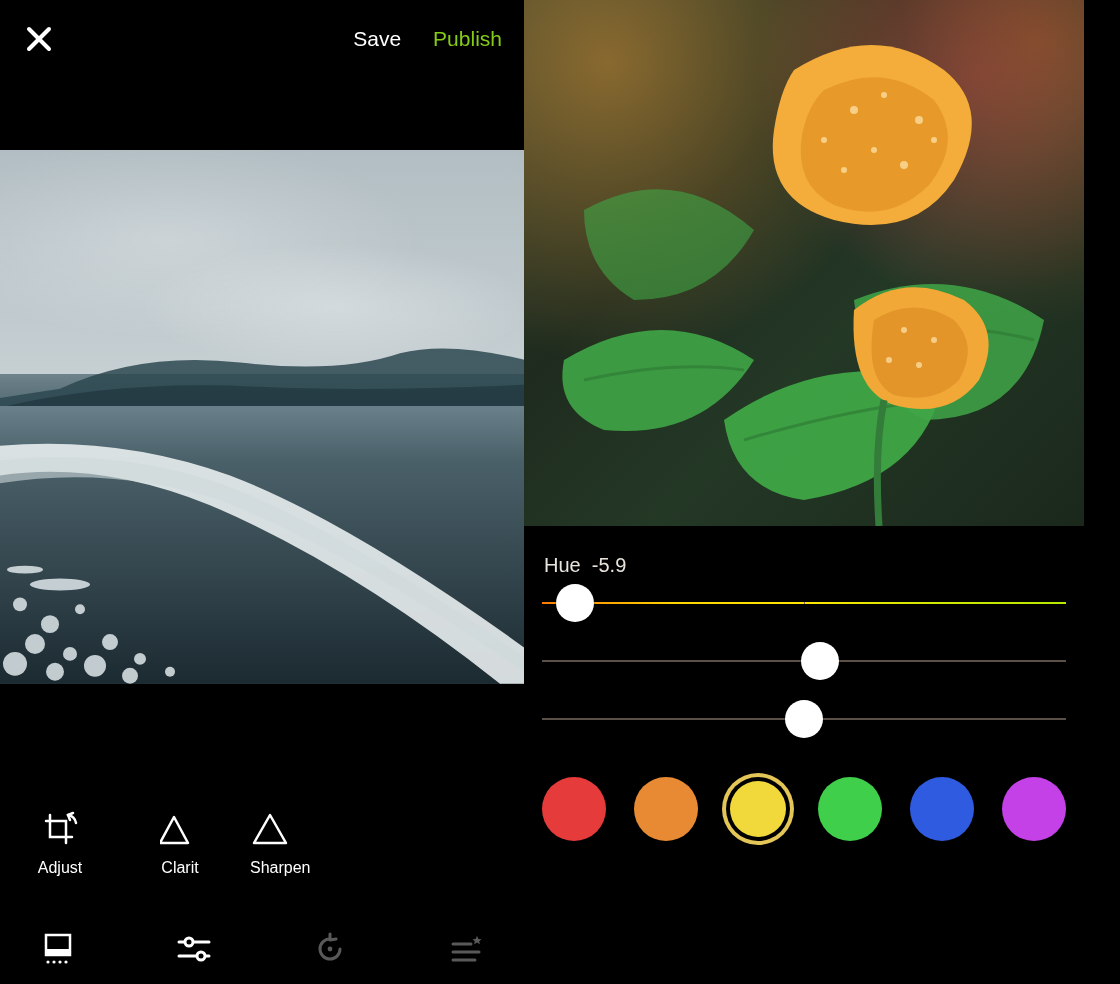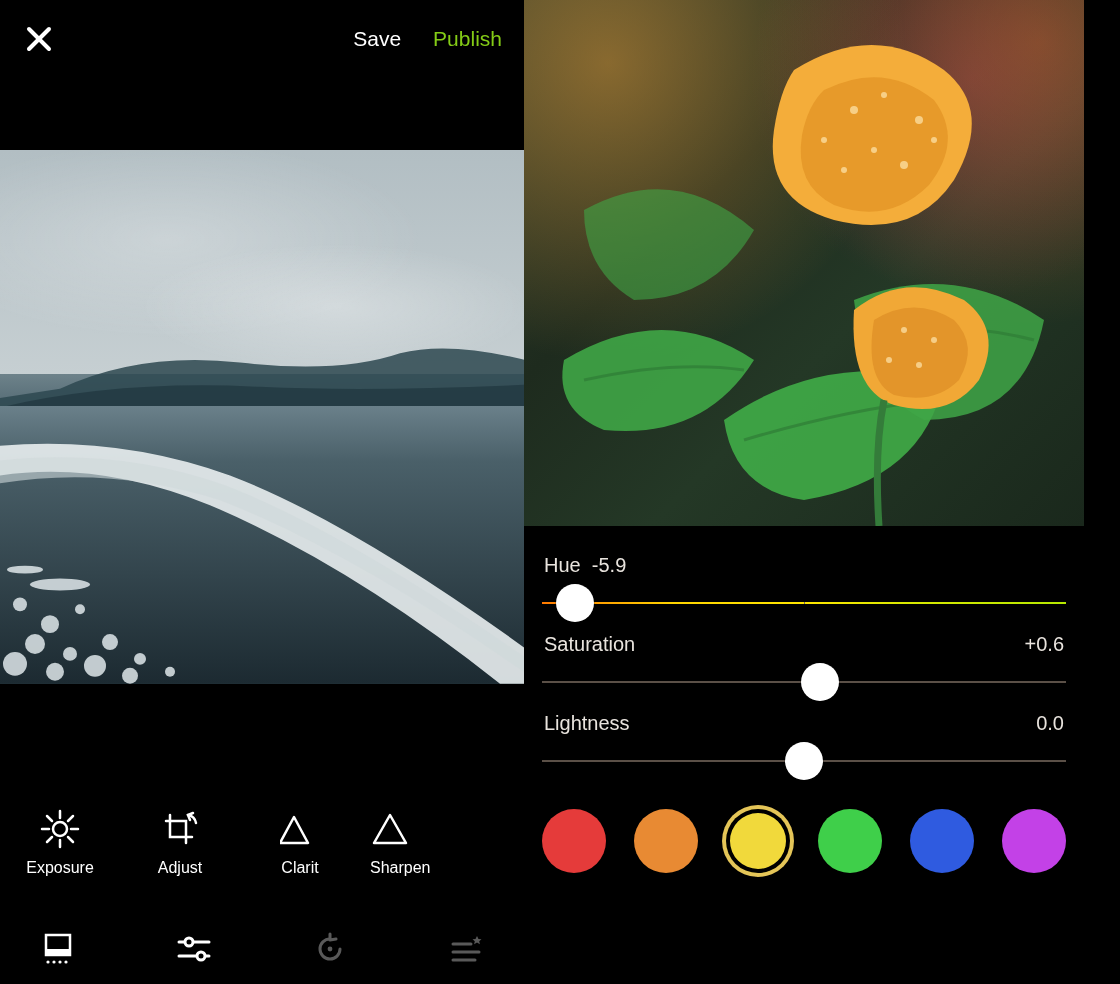--- a/index.html
+++ b/index.html
@@ -45,21 +45,21 @@
       radial-gradient(circle at 15% 12%, rgba(255,170,60,0.45), transparent 45%),
       radial-gradient(circle at 92% 8%, rgba(255,120,40,0.35), transparent 40%),
       radial-gradient(circle at 80% 15%, rgba(230,60,120,0.28), transparent 35%),
       linear-gradient(135deg,#2e3a29 0%,#1e2b1e 35%,#243826 60%,#1a281c 100%);
   }
   .leaves{position:absolute;inset:0;}
   .leaves svg{width:100%;height:100%;display:block;}
   .blooms{position:absolute;inset:0;}
   .blooms svg{width:100%;height:100%;display:block;}
 
-  .controls{flex:1;padding:28px 14px 12px 14px;display:flex;flex-direction:column;gap:12px;}
+  .controls{flex:1;padding:28px 14px 12px 14px;display:flex;flex-direction:column;gap:22px;}
   .ctrl{}
   .ctrl-head{display:flex;justify-content:space-between;padding:0 6px 8px 6px;font-size:20px;color:#e9e4de;}
   .slider{position:relative;height:36px;}
   .track{position:absolute;left:4px;right:4px;top:50%;height:2px;transform:translateY(-50%);}
   .hue-track{background:linear-gradient(90deg,#ff7a00 0%,#ffd400 25%,#ffe600 50%,#d8e800 70%,#b6e800 100%);}
   .std-track-bg{background:#5b5047;}
   .std-track-ctr{position:absolute;left:50%;top:0;bottom:0;width:1px;background:#7a6a57;}
   .sat-track-active{position:absolute;top:0;bottom:0;background:#d49b3a;}
   .thumb{position:absolute;top:50%;width:38px;height:38px;border-radius:50%;background:#fff;transform:translate(-50%,-50%);box-shadow:0 0 0 1px rgba(0,0,0,0.2);cursor:pointer;}
   .swatch-row{display:flex;justify-content:space-between;padding:18px 4px 0 4px;}
@@ -126,38 +126,20 @@
               <ellipse cx="25" cy="165" rx="18" ry="4"></ellipse>
           </g>
         </svg>
       </div>
     </div>
 
     <div class="tool-row">
       <div class="tool">
         <span class="tool-icon">
           <svg width="40" height="40" viewBox="0 0 40 40">
-            <circle cx="20" cy="20" r="7" fill="none" stroke="#fff" stroke-width="2.5"></circle>
-            <g stroke="#fff" stroke-width="2.5" stroke-linecap="round">
-              <line x1="20" y1="2" x2="20" y2="9"></line>
-                <line x1="20" y1="31" x2="20" y2="38"></line>
-              <line x1="2" y1="20" x2="9" y2="20"></line>
-                <line x1="31" y1="20" x2="38" y2="20"></line>
-              <line x1="7" y1="7" x2="12" y2="12"></line>
-                <line x1="28" y1="28" x2="33" y2="33"></line>
-              <line x1="33" y1="7" x2="28" y2="12"></line>
-                <line x1="12" y1="28" x2="7" y2="33"></line>
-            </g>
-          </svg>
-        </span>
-        <span class="tool-label">Exposure</span>
-      </div>
-      <div class="tool">
-        <span class="tool-icon">
-          <svg width="40" height="40" viewBox="0 0 40 40">
             <g stroke="#fff" stroke-width="2.5" fill="none" stroke-linecap="round">
               <path d="M10 6 L10 28 L32 28"></path>
               <path d="M6 12 L26 12 L26 34"></path>
               <path d="M28 6 A10 10 0 0 1 36 14"></path>
               <polyline points="33,4 28,6 30,11"></polyline>
             </g>
           </svg>
         </span>
         <span class="tool-label">Adjust</span>
       </div>
@@ -284,38 +266,30 @@
         </div>
         <div class="slider">
           <div class="track hue-track">
             <div class="std-track-ctr"></div>
           </div>
           <div class="thumb" id="thumb-hue" style="left: 7%;"></div>
         </div>
       </div>
 
       <div class="ctrl">
-        <div class="ctrl-head">
-          <span>Saturation</span>
-          <span>+0.6</span>
-        </div>
         <div class="slider">
           <div class="track std-track-bg">
             <div class="std-track-ctr"></div>
             <div class="sat-track-active" id="sat-active" style="left: 50%; right: 47%;"></div>
           </div>
           <div class="thumb" id="thumb-sat" style="left: 53%;"></div>
         </div>
       </div>
 
       <div class="ctrl">
-        <div class="ctrl-head">
-          <span>Lightness</span>
-          <span>0.0</span>
-        </div>
         <div class="slider">
           <div class="track std-track-bg">
             <div class="std-track-ctr"></div>
           </div>
           <div class="thumb" id="thumb-light" style="left: 50%;"></div>
         </div>
       </div>
 
       <div class="swatch-row" id="swatch-row">
           <div class="swatch" style="background: rgb(229, 59, 58);"></div>

